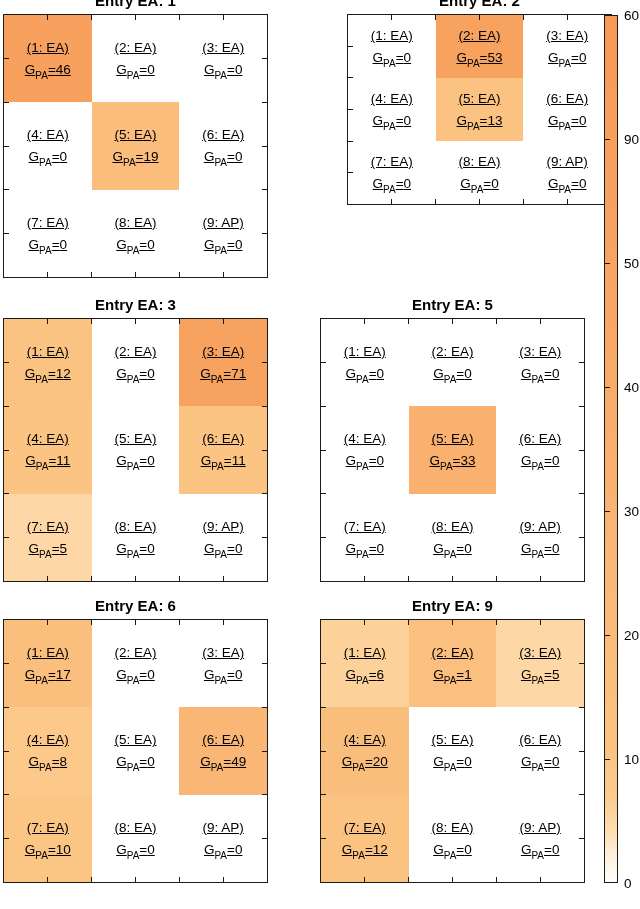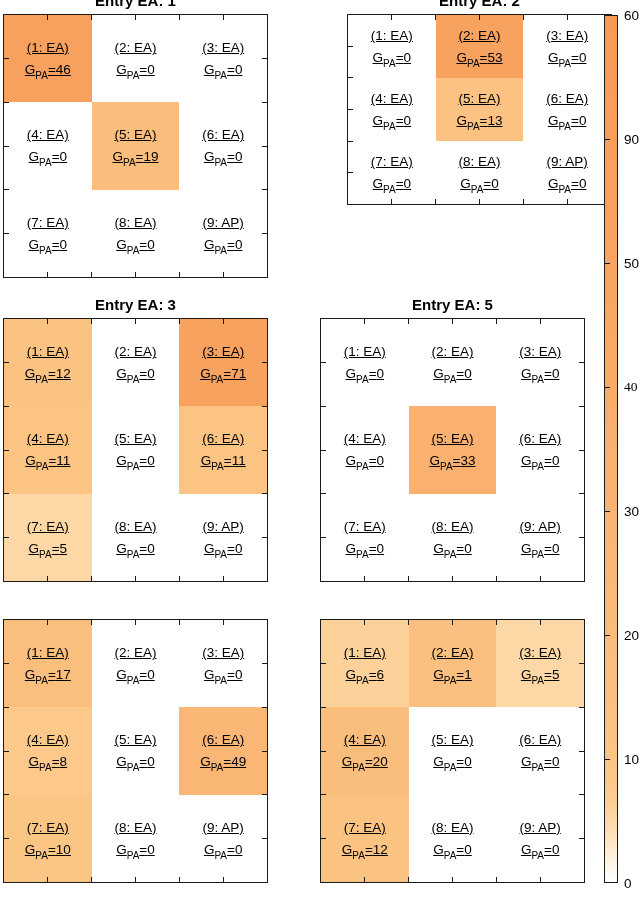--- a/index.html
+++ b/index.html
@@ -316,20 +316,21 @@
           <div class="tick h" style="left: calc(66.6667% - 0.5px); bottom: 0px;"></div>
           <div class="tick v" style="top: calc(66.6667% - 0.5px); left: 0px;"></div>
           <div class="tick v" style="top: calc(66.6667% - 0.5px); right: 0px;"></div>
           <div class="tick h" style="left: calc(83.3333% - 0.5px); top: 0px;"></div>
           <div class="tick h" style="left: calc(83.3333% - 0.5px); bottom: 0px;"></div>
           <div class="tick v" style="top: calc(83.3333% - 0.5px); left: 0px;"></div>
           <div class="tick v" style="top: calc(83.3333% - 0.5px); right: 0px;"></div>
         </div>
       </div>
       <div class="subplot" style="left: 3px; top: 619px; width: 265px; height: 264px;">
+        <div class="subplot-title">Entry EA: 6</div>
         <div class="axes-box">
           <div class="cells">
             <div class="cell" style="background: rgb(250, 190, 125);">
               <div class="cell-label">(1: EA)</div>
               <div class="cell-value"><span>G</span><sub>PA</sub><span>=</span><span>17</span></div>
             </div>
             <div class="cell" style="background: rgb(255, 255, 255);">
               <div class="cell-label">(2: EA)</div>
               <div class="cell-value"><span>G</span><sub>PA</sub><span>=</span><span>0</span></div>
             </div>
@@ -378,20 +379,21 @@
           <div class="tick h" style="left: calc(66.6667% - 0.5px); bottom: 0px;"></div>
           <div class="tick v" style="top: calc(66.6667% - 0.5px); left: 0px;"></div>
           <div class="tick v" style="top: calc(66.6667% - 0.5px); right: 0px;"></div>
           <div class="tick h" style="left: calc(83.3333% - 0.5px); top: 0px;"></div>
           <div class="tick h" style="left: calc(83.3333% - 0.5px); bottom: 0px;"></div>
           <div class="tick v" style="top: calc(83.3333% - 0.5px); left: 0px;"></div>
           <div class="tick v" style="top: calc(83.3333% - 0.5px); right: 0px;"></div>
         </div>
       </div>
       <div class="subplot" style="left: 320px; top: 619px; width: 265px; height: 264px;">
+        <div class="subplot-title">Entry EA: 9</div>
         <div class="axes-box">
           <div class="cells">
             <div class="cell" style="background: rgb(252, 209, 154);">
               <div class="cell-label">(1: EA)</div>
               <div class="cell-value"><span>G</span><sub>PA</sub><span>=</span><span>6</span></div>
             </div>
             <div class="cell" style="background: rgb(251, 192, 127);">
               <div class="cell-label">(2: EA)</div>
               <div class="cell-value"><span>G</span><sub>PA</sub><span>=</span><span>1</span></div>
             </div>
@@ -450,20 +452,20 @@
   <div id="colorbar-root" class="colorbar" style="left: 604px; top: 15px; width: 14px; height: 868px;">
       <div class="colorbar-bar" style="background: linear-gradient(to top, rgb(255, 255, 255) 0%, rgb(254, 240, 220) 3%, rgb(253, 221, 176) 6%, rgb(252, 203, 141) 10%, rgb(251, 196, 131) 15%, rgb(250, 187, 121) 30%, rgb(250, 178, 113) 45%, rgb(249, 169, 104) 60%, rgb(248, 162, 96) 75%, rgb(248, 157, 90) 90%, rgb(247, 154, 85) 100%);"></div>
       <div class="colorbar-label" style="top: 868px;">0</div>
       <div class="colorbar-tick" style="top: 743.5px;"></div>
       <div class="colorbar-label" style="top: 744px;">10</div>
       <div class="colorbar-tick" style="top: 619.5px;"></div>
       <div class="colorbar-label" style="top: 620px;">20</div>
       <div class="colorbar-tick" style="top: 495.5px;"></div>
       <div class="colorbar-label" style="top: 496px;">30</div>
       <div class="colorbar-tick" style="top: 371.5px;"></div>
-      <div class="colorbar-label" style="top: 372px; font-family: Liberation Serif, serif;">40</div>
+      <div class="colorbar-label" style="top: 372px;">40</div>
       <div class="colorbar-tick" style="top: 247.5px;"></div>
       <div class="colorbar-label" style="top: 248px;">50</div>
       <div class="colorbar-tick" style="top: 123.5px;"></div>
       <div class="colorbar-label" style="top: 124px;">90</div>
       <div class="colorbar-label" style="top: 0px;">60</div>
     </div>
 </div>
 
 </body></html>

